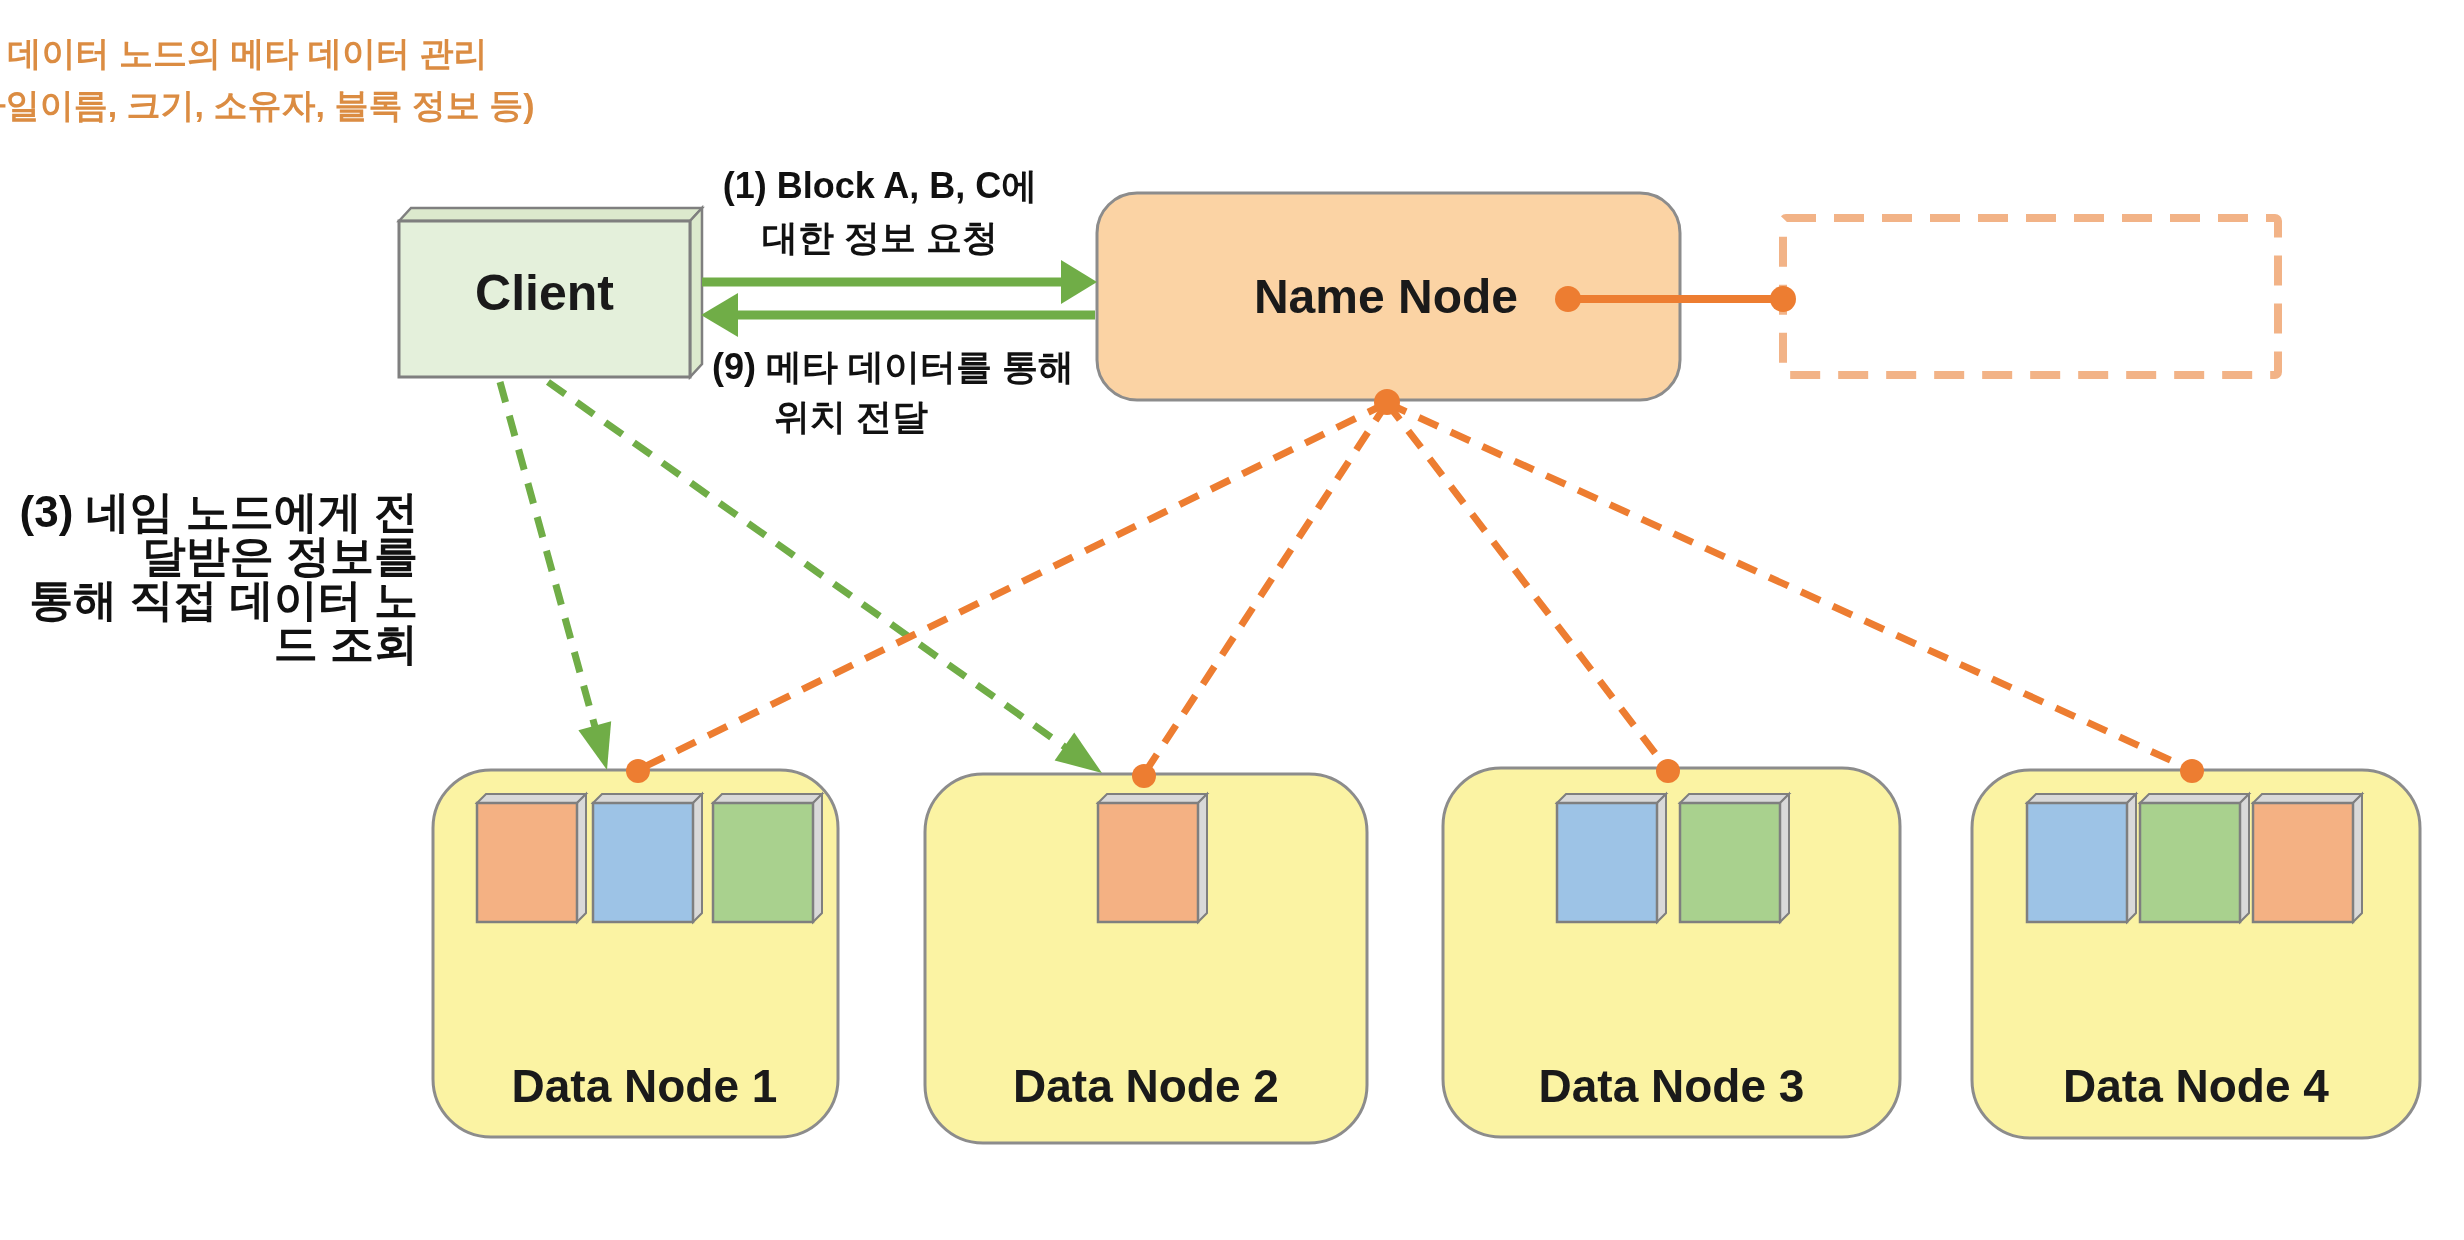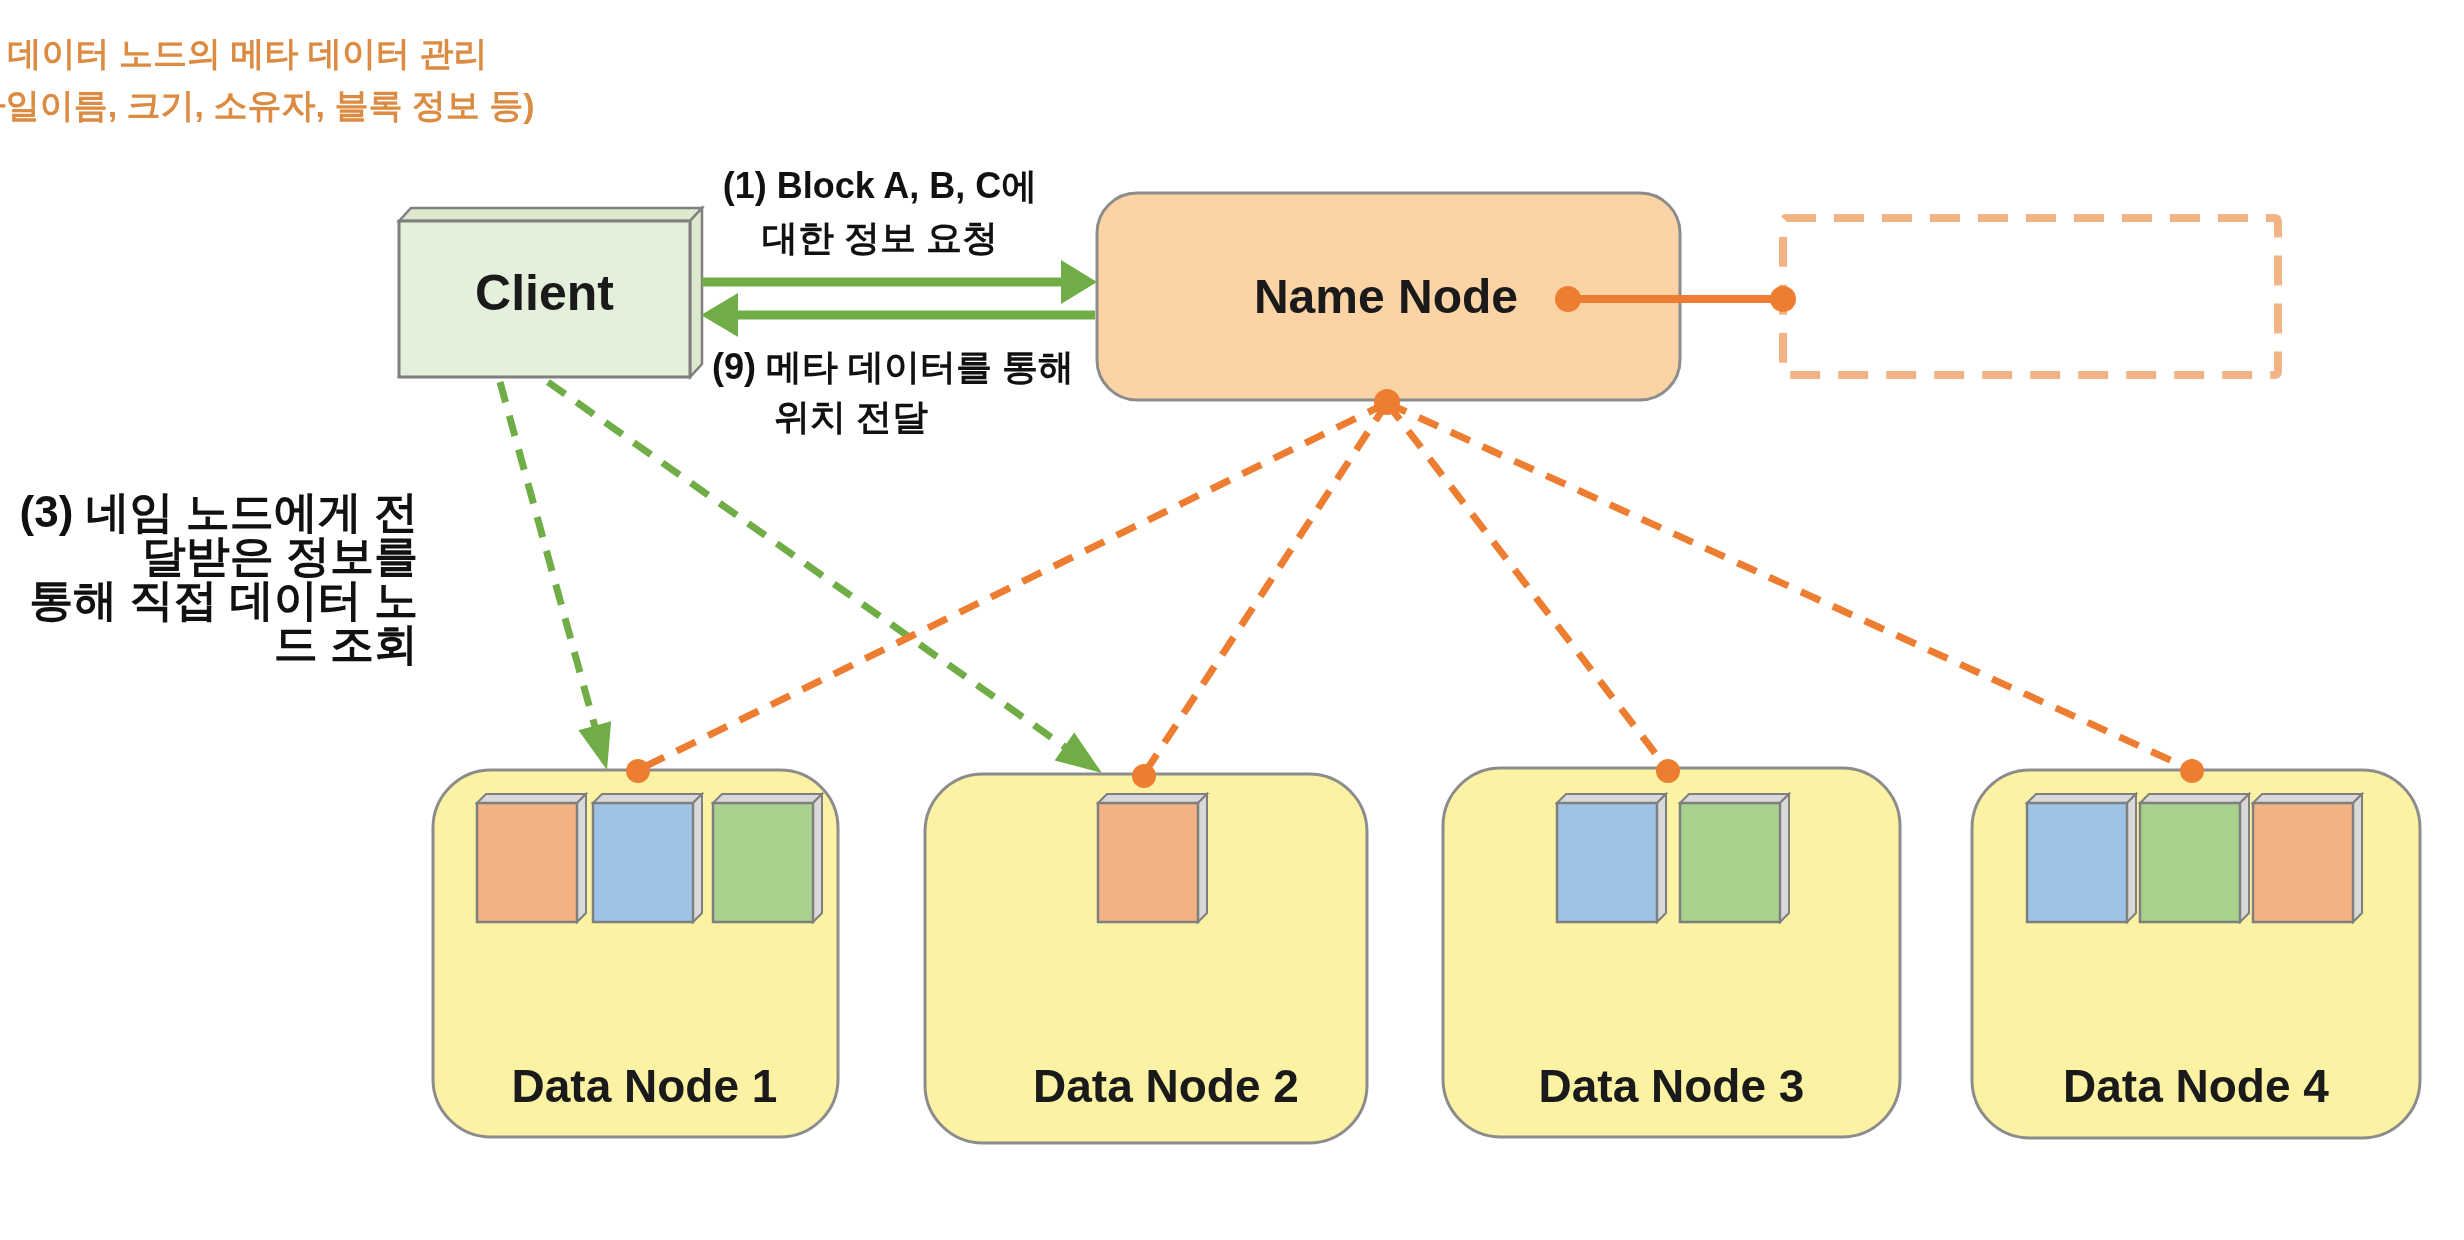--- a/index.html
+++ b/index.html
@@ -11,21 +11,21 @@
   .lbl{
     position:absolute;display:flex;align-items:center;justify-content:center;
     font-weight:bold;color:#1a1a1a;white-space:nowrap;
   }
   
   .client-label{left:399px;top:221px;width:291px;height:144px;font-size:50px;}
   .namenode-label{left:1097px;top:193px;width:673px;height:207px;font-size:48px;
     box-sizing:border-box;padding-right:95px;}
   .dn-label{top:1056px;height:60px;font-size:46px;}
   .dn1-label{left:425px;width:439px;}
-  .dn2-label{left:925px;width:442px;padding-left:20px;}
+  .dn2-label{left:925px;width:442px;}
   .dn3-label{left:1443px;width:457px;}
   .dn4-label{left:1972px;width:448px;}
   
   .note{position:absolute;font-weight:bold;color:#111;}
   .note-req1{left:660px;top:160px;width:440px;text-align:center;font-size:36px;line-height:52px;}
   .note-resp2{left:712px;top:342px;font-size:36px;line-height:50px;text-align:left;}
   .note-resp2 .cont{margin-left:62px;}
   .note-step3{left:0px;top:490px;width:418px;text-align:right;font-size:44px;line-height:44px;}
   .note-meta{
     left:1783px;top:218px;width:495px;height:157px;

